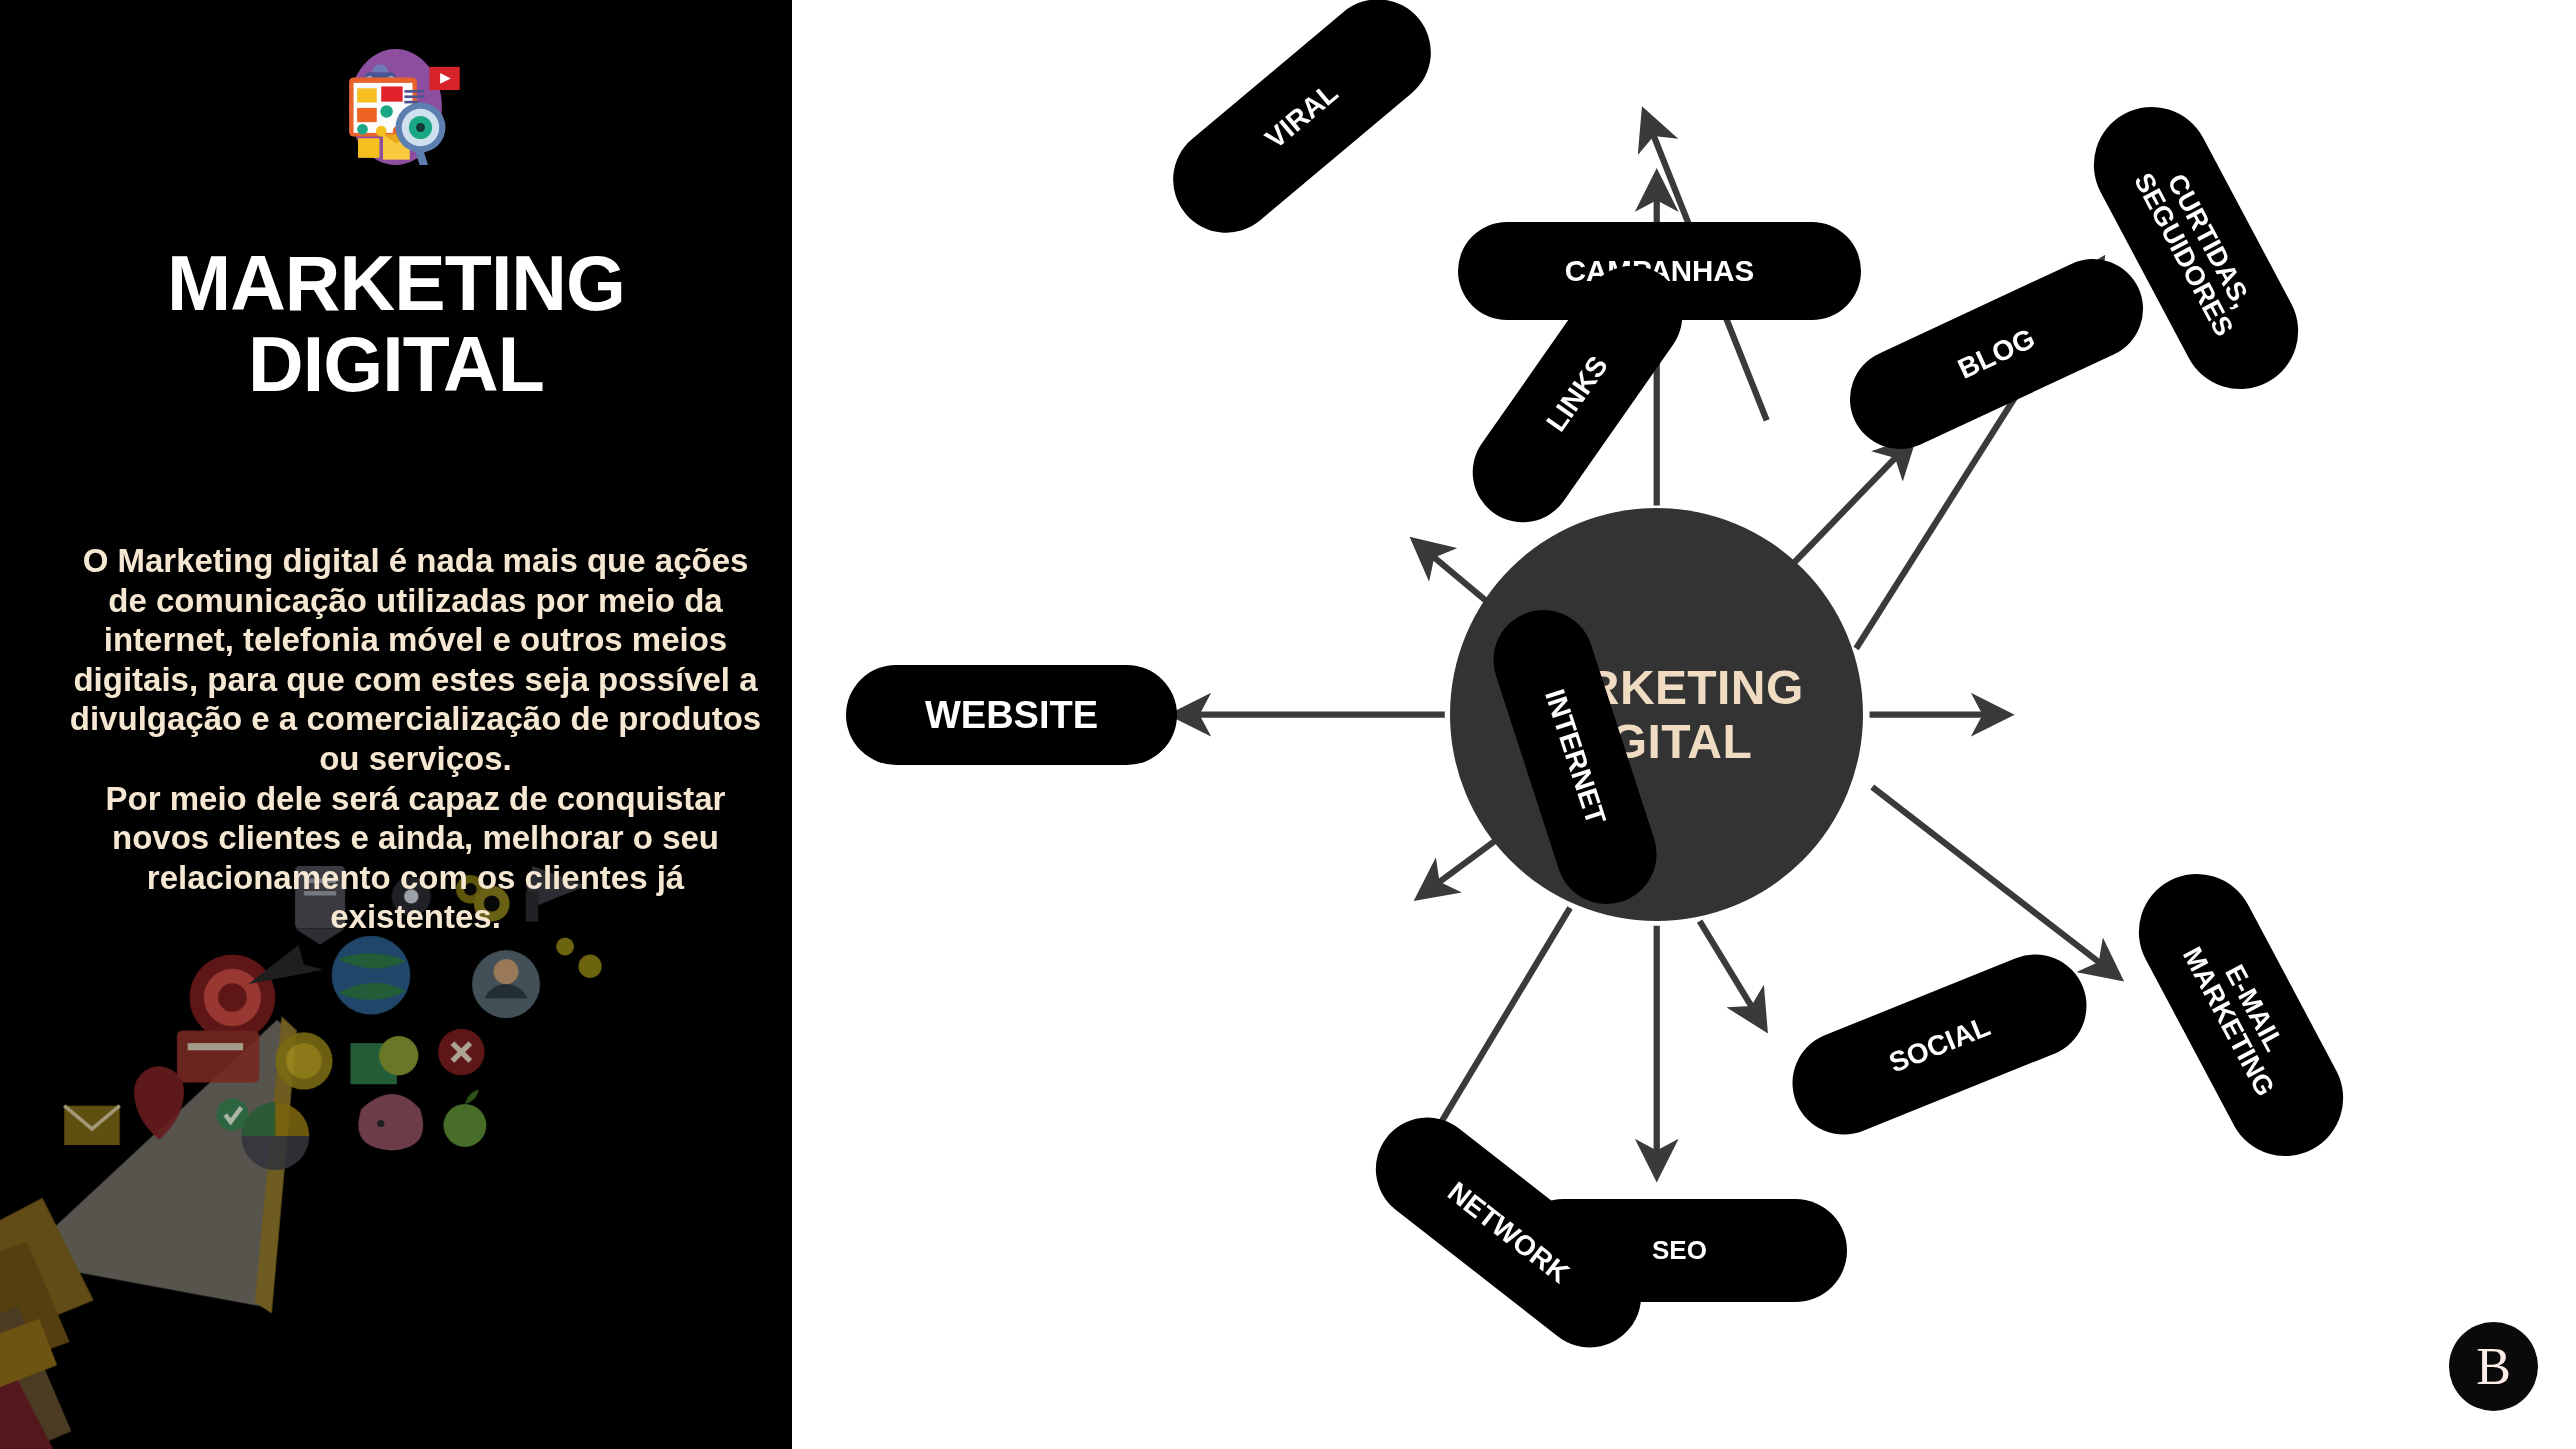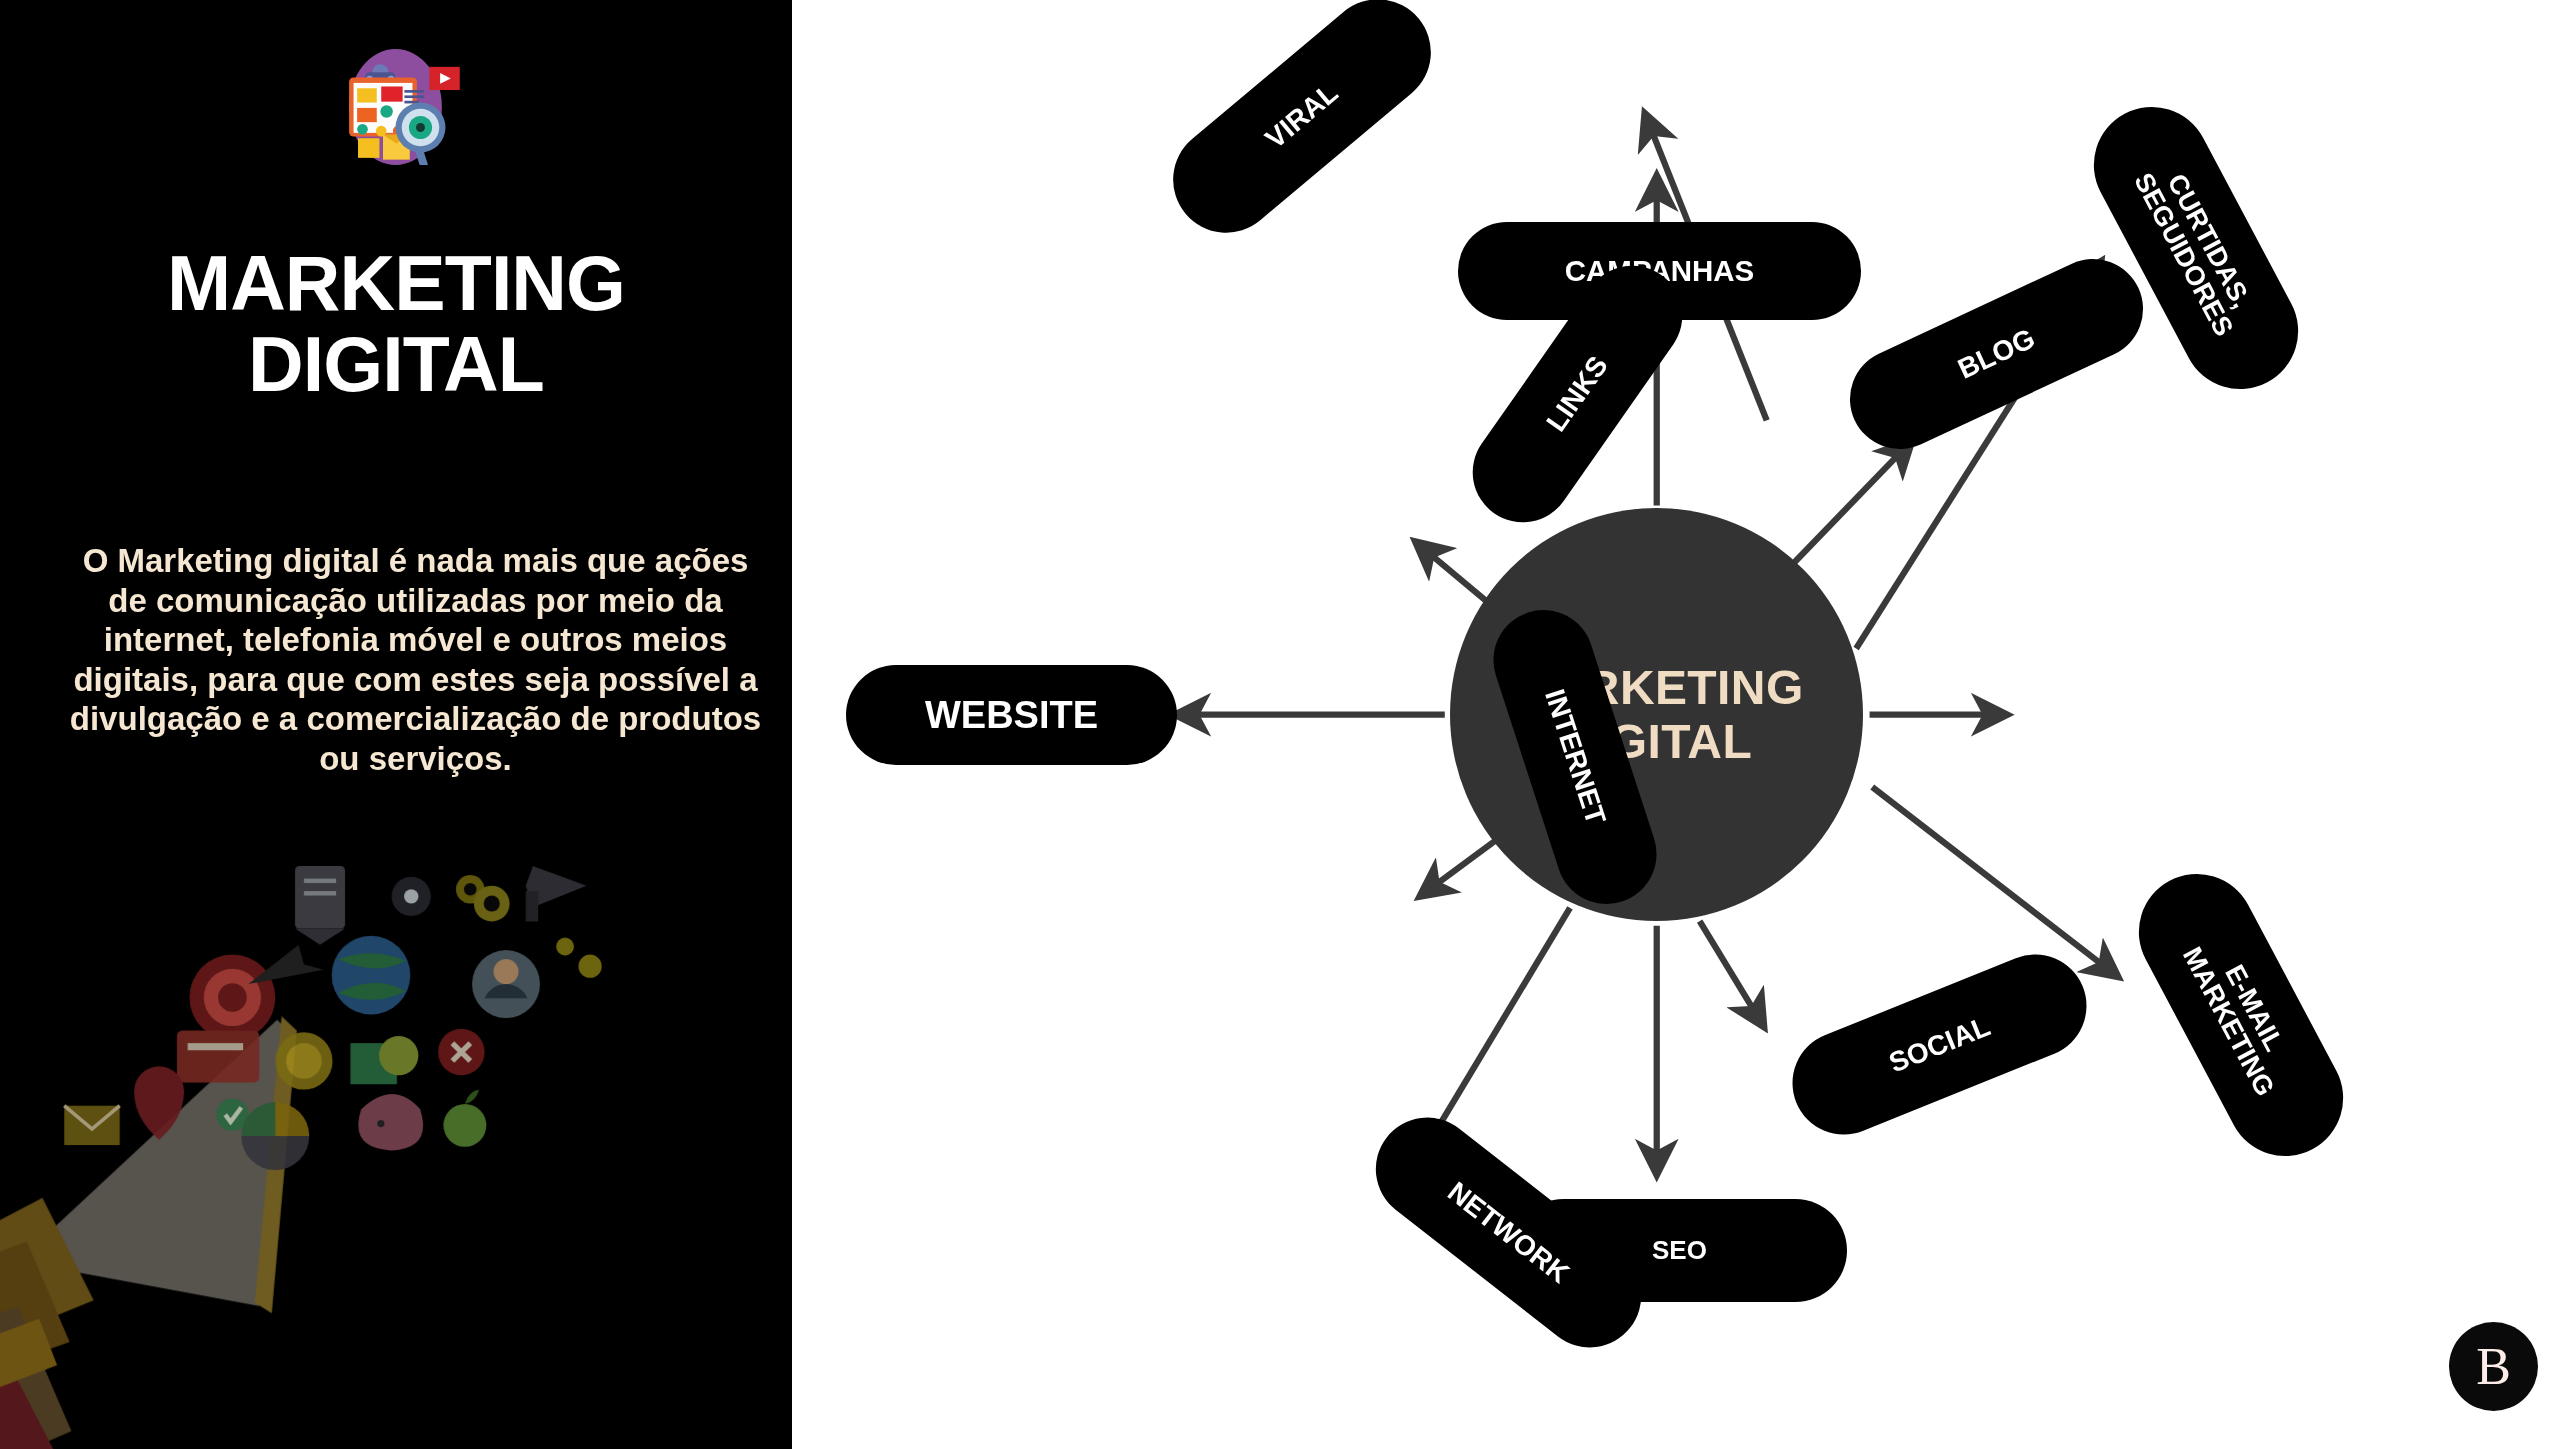--- a/index.html
+++ b/index.html
@@ -171,20 +171,21 @@
       <rect x="124" y="112" width="9" height="22" rx="4" fill="#5d7fb0" transform="rotate(-18 128 120)"></rect>
     </svg>
 
     <h1 id="panel-title">
       <span class="t-line">MARKETING</span>
       <span class="t-line">DIGITAL</span>
     </h1>
 
     <div id="panel-body">
       <p>O Marketing digital é nada mais que ações de comunicação utilizadas por meio da internet, telefonia móvel e outros meios digitais, para que com estes seja possível a divulgação e a comercialização de produtos ou serviços.</p>
+      <p>Por meio dele será capaz de conquistar novos clientes e ainda, melhorar o seu relacionamento com os clientes já existentes.</p>
     </div>
   </div>
 
   <div id="diagram">
 
     <svg id="wires" viewBox="0 0 1995 1620">
       <defs>
         <marker id="ah" viewBox="0 0 12 12" refX="9" refY="6" markerWidth="7" markerHeight="7" orient="auto-start-reverse">
           <path d="M0 0 L12 6 L0 12 L3.2 6 Z" fill="#3a3a3a"></path>
         </marker>

